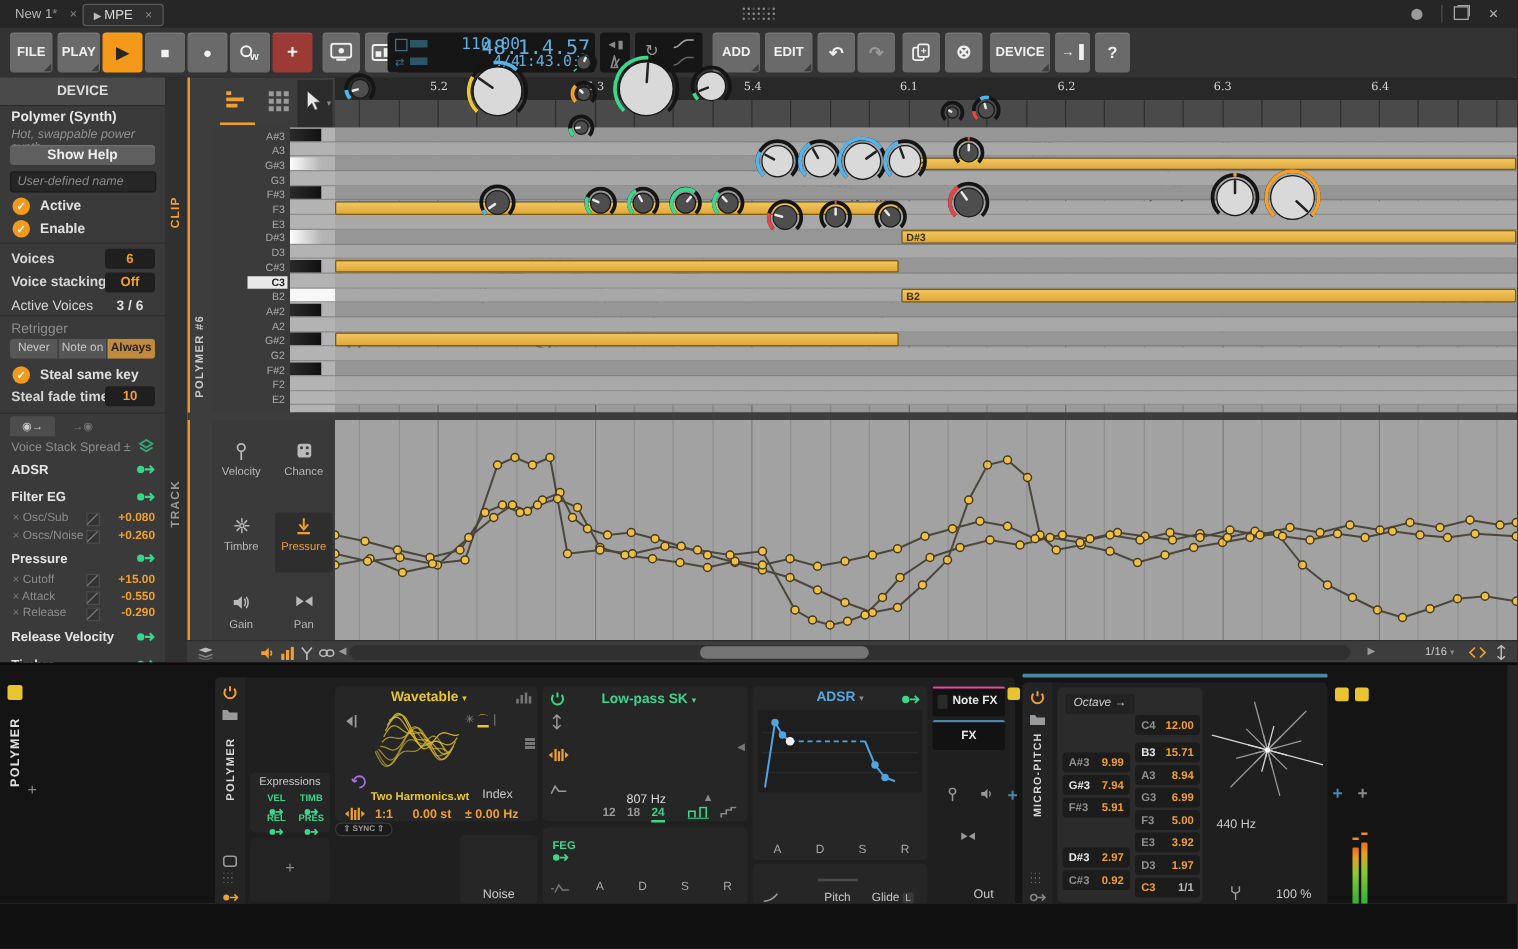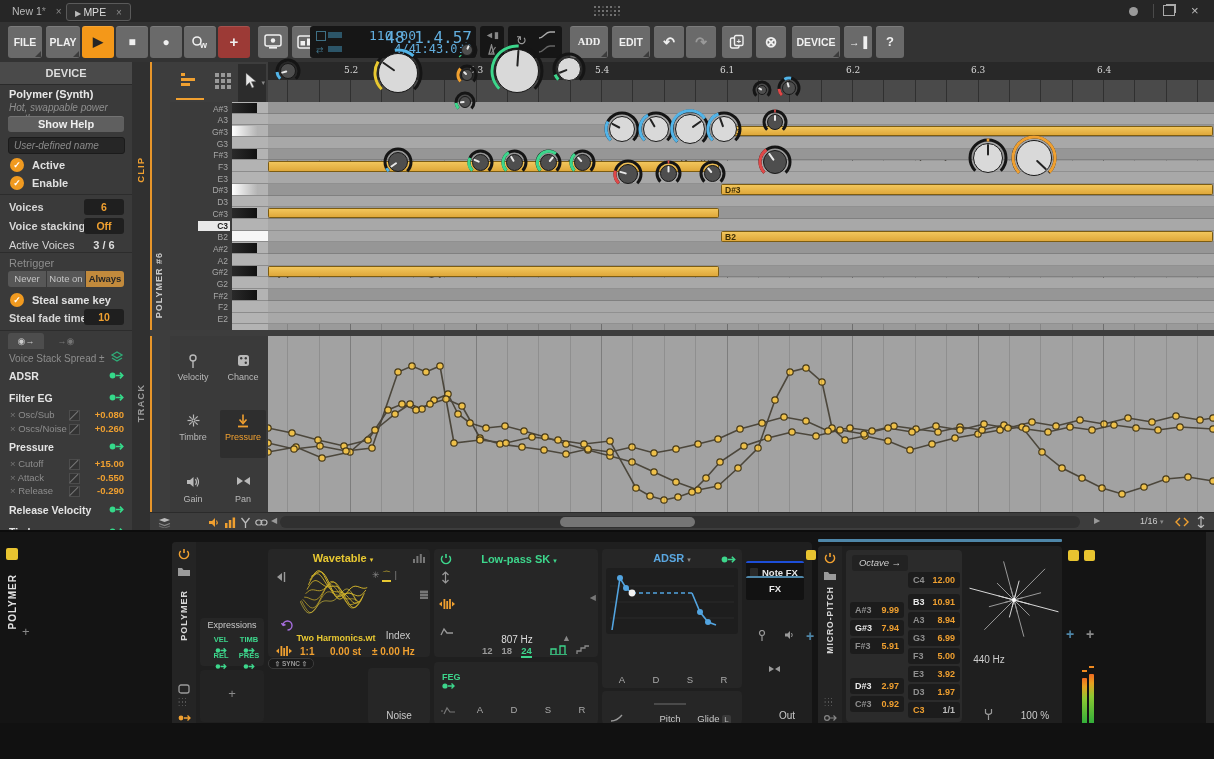--- a/index.html
+++ b/index.html
@@ -165,21 +165,21 @@
     </div>
     <div class="lcd" style="left:508px;top:4px;width:54px;height:32px;">
       <div class="abs" style="left:8px;top:7px;color:#9a9a9a;font-size:13px;">↻</div>
       <svg class="abs" style="left:30px;top:4px;" width="18" height="10" viewBox="0 0 18 10">
           <path d="M1,8 C6,8 7,2 12,2 L17,2" fill="none" stroke="#aaa" stroke-width="1.3"></path>
         </svg>
       <svg class="abs" style="left:30px;top:18px;" width="18" height="10" viewBox="0 0 18 10">
           <path d="M1,8 C6,8 7,2 12,2 L17,2" fill="none" stroke="#666" stroke-width="1.3"></path>
         </svg>
     </div>
-    <div class="tbtn" style="left:570px;width:38px;font-family:Liberation Serif, serif;"><span>ADD</span><i class="fold"></i></div>
+    <div class="tbtn" style="left:570px;width:38px;"><span>ADD</span><i class="fold"></i></div>
     <div class="tbtn" style="left:612px;width:38px;"><span>EDIT</span><i class="fold"></i></div>
     <div class="tbtn" style="left:654px;width:30px;font-size:14px;">↶</div>
     <div class="tbtn" style="left:686px;width:30px;font-size:14px;color:#9a9a9a;">↷</div>
     <div class="tbtn" style="left:722px;width:30px;">
       <svg width="16" height="16" style="margin:8px auto 0;" viewBox="0 0 16 16">
           <rect x="1.5" y="4" width="8.5" height="10" rx="1.5" fill="none" stroke="#f0f0f0" stroke-width="1.4"></rect>
           <rect x="5.5" y="1.5" width="8.5" height="10" rx="1.5" fill="#6a6a6a" stroke="#f0f0f0" stroke-width="1.4"></rect>
           <text x="7.5" y="9.5" fill="#f0f0f0" font-size="8" font-weight="bold">+</text>
         </svg>
     </div>
@@ -1045,21 +1045,21 @@
           </svg></div>
       <div class="abs" style="left:48px;top:22px;width:40px;text-align:center;color:#c9c9c9;font-size:9.5px;">Pitch</div>
       <div class="knobwrap" style="position: absolute; left: 96.5px; top: -531.5px; width: 27px; height: 27px;"><svg width="27" height="27">
             <path d="M5.4,21.6 A11.5,11.5 0 1 1 21.6,21.6" fill="none" stroke="#151515" stroke-width="3"></path>
             <circle cx="13.5" cy="13.5" r="8" fill="#4e4e4e" stroke="#191919" stroke-width="1"></circle>
             <line x1="12.2" y1="12.0" x2="9.3" y2="8.5" stroke="#e8e8e8" stroke-width="2" stroke-linecap="round"></line>
           </svg></div>
       <div class="abs" style="left:92px;top:22px;width:40px;text-align:center;color:#c9c9c9;font-size:9.5px;"><span>Glide</span> <span style="background:#3a3a3a;border-radius:2px;padding:0 2px;color:#bbb;font-size:8px;">L</span></div>
     </div>
 
-    <div class="abs" style="left:746px;top:17px;width:58px;height:22px;background:#121212;border-top:2px solid #1d4ed8;border-radius:2px;margin-top:12px;">
+    <div class="abs" style="left:746px;top:17px;width:58px;height:22px;background:#121212;border-top:2px solid #ec4899;border-radius:2px;">
       <div class="abs" style="left:4px;top:5px;width:8px;height:11px;background:#2a2a2a;border-radius:1px;"></div>
       <div class="abs" style="left:16px;top:4px;color:#e8e8e8;font-size:9.5px;font-weight:bold;">Note FX</div>
     </div>
     <div class="abs" style="left:746px;top:44px;width:58px;height:22px;background:#121212;border-top:2px solid #4e86a8;border-radius:2px;">
       <div class="abs" style="left:0;top:5px;width:58px;text-align:center;color:#e8e8e8;font-size:9.5px;font-weight:bold;">FX</div>
     </div>
     <div class="knobwrap" style="position: absolute; left: 752px; top: -452px; width: 20px; height: 20px;"><svg width="20" height="20">
           <path d="M4.3,15.7 A8,8 0 1 1 15.7,15.7" fill="none" stroke="#151515" stroke-width="3"></path>
           <circle cx="10" cy="10" r="4.5" fill="#4e4e4e" stroke="#191919" stroke-width="1"></circle>
           <line x1="9.0" y1="9.4" x2="7.4" y2="8.5" stroke="#e8e8e8" stroke-width="2" stroke-linecap="round"></line>
@@ -1137,21 +1137,21 @@
         <div class="cell" style="left: 850px; top: 164px; width: 54px;">
           <span class="nm" style="color:#8f8f8f;">C#3</span>
           <span class="vl">0.92</span>
         </div>
         <div class="cell" style="left: 908px; top: 40px; width: 52px;">
           <span class="nm" style="color:#8f8f8f;">C4</span>
           <span class="vl" style="color:#f0a030;">12.00</span>
         </div>
         <div class="cell" style="left: 908px; top: 62px; width: 52px;">
           <span class="nm" style="color:#e8e8e8;">B3</span>
-          <span class="vl" style="color:#f0a030;">10.91</span>
+          <span class="vl" style="color:#f0a030;">15.71</span>
         </div>
         <div class="cell" style="left: 908px; top: 80px; width: 52px;">
           <span class="nm" style="color:#8f8f8f;">A3</span>
           <span class="vl" style="color:#f0a030;">8.94</span>
         </div>
         <div class="cell" style="left: 908px; top: 98px; width: 52px;">
           <span class="nm" style="color:#8f8f8f;">G3</span>
           <span class="vl" style="color:#f0a030;">6.99</span>
         </div>
         <div class="cell" style="left: 908px; top: 116px; width: 52px;">

